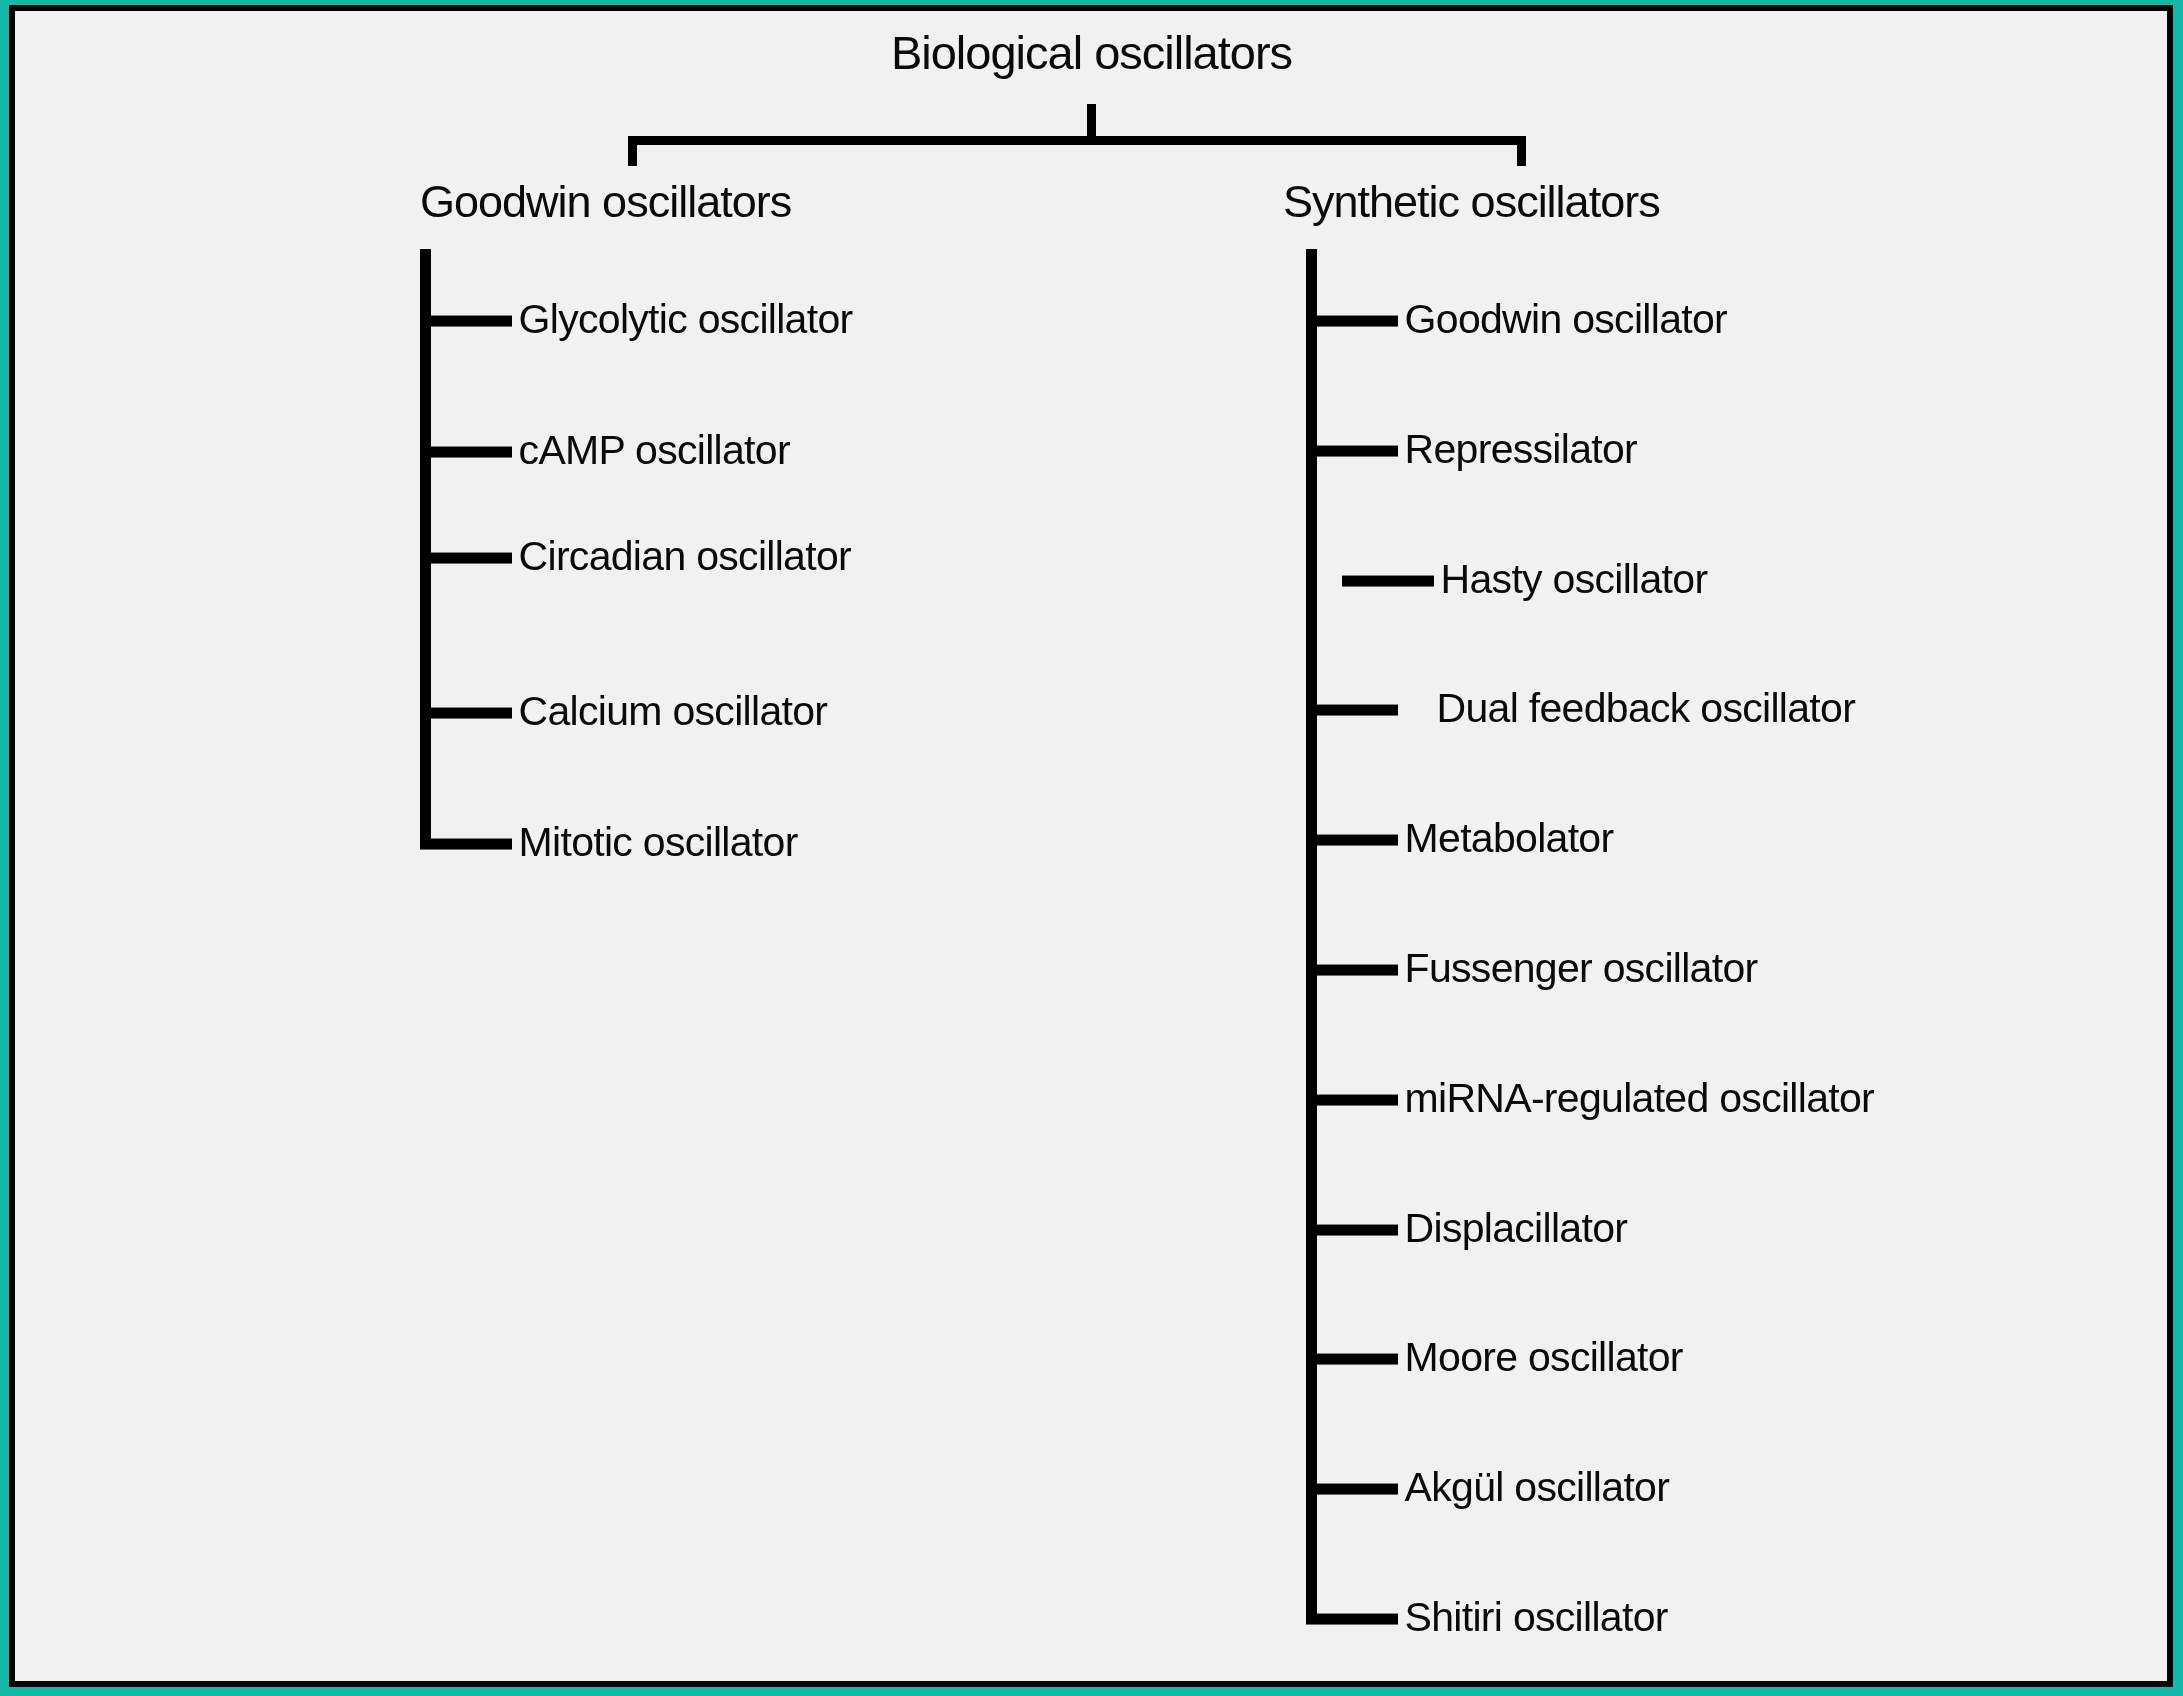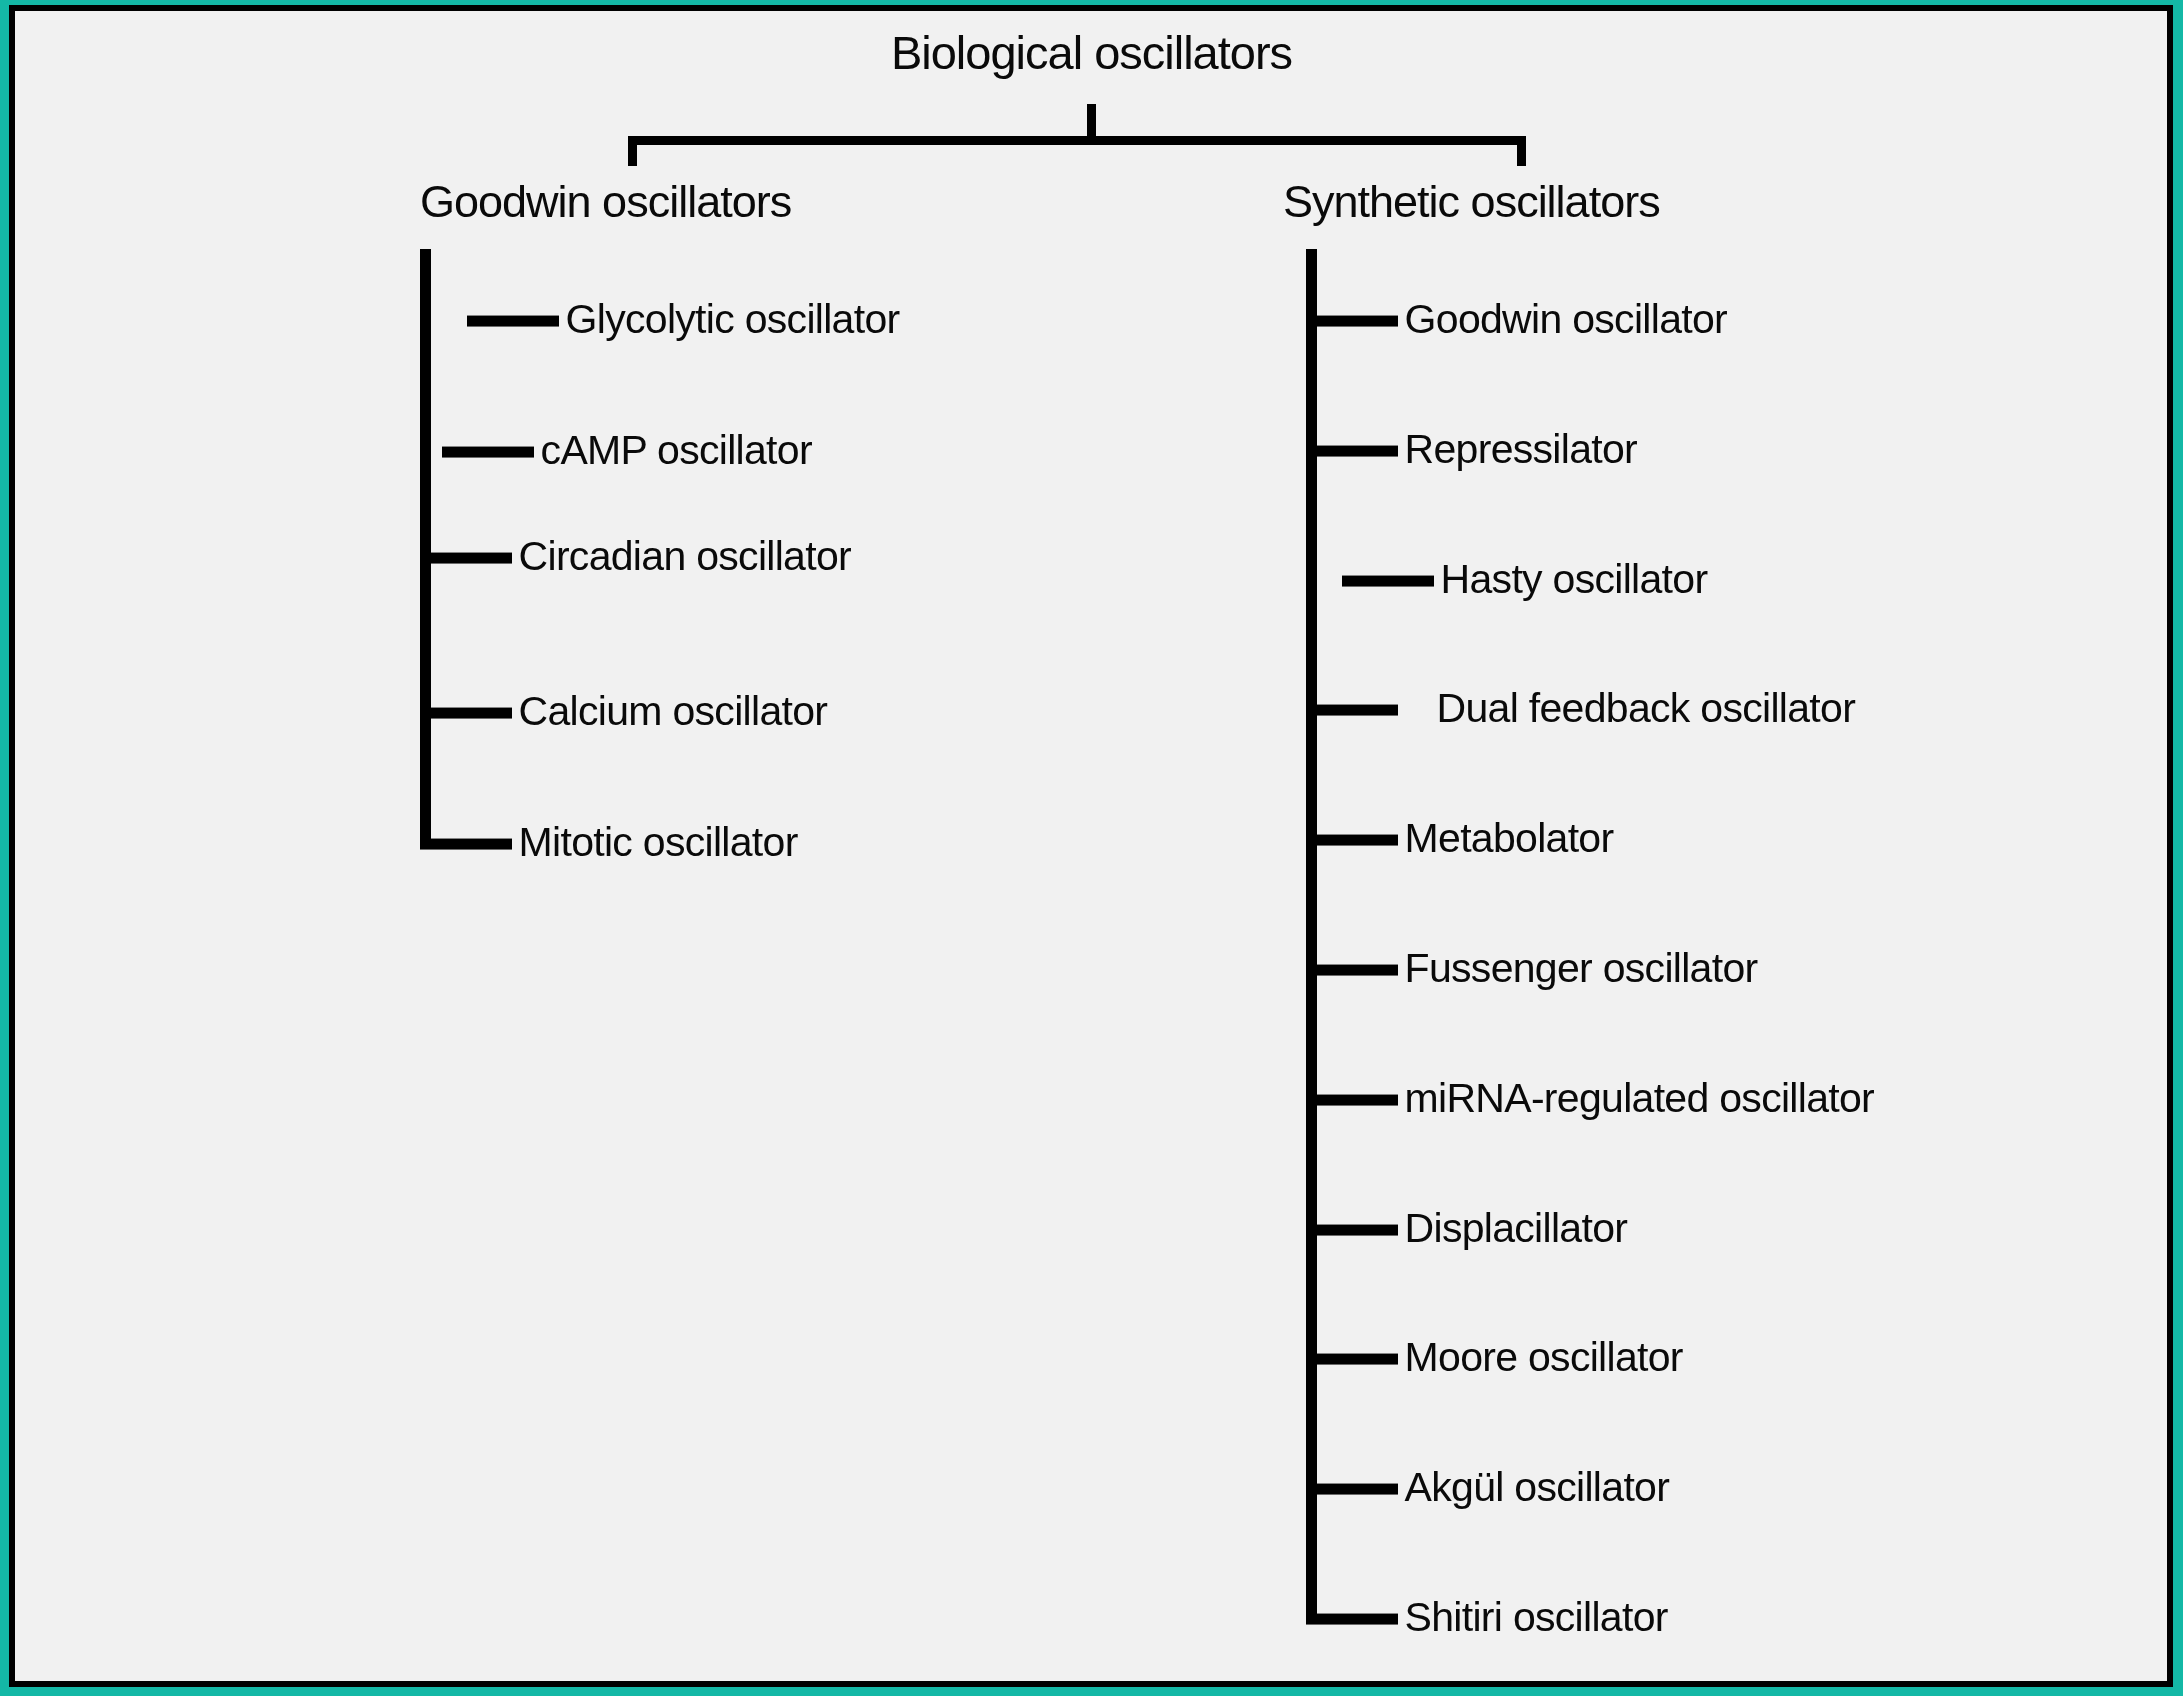--- a/index.html
+++ b/index.html
@@ -71,22 +71,22 @@
     letter-spacing: -0.7px;
     color: #0a0a0a;
     margin-left: 6.6px;
     line-height: 1;
     padding-bottom: 3.9px;
   }
 
   .tree-item.nat { left: 420px; }
   .tree-item.syn { left: 1306px; }
 
-  .nat.i0 { top: 321px; padding-left: 47px; }
-  .nat.i1 { top: 452px; padding-left: 22px; }
+  .nat.i0 { top: 321px; }
+  .nat.i1 { top: 452px; }
   .nat.i2 { top: 558px; }
   .nat.i3 { top: 713px; }
   .nat.i4 { top: 844px; }
 
   .syn.i0  { top: 321px; }
   .syn.i1  { top: 451px; }
   .syn.i2  { top: 581px; margin-left: 36px; }
   .syn.i3  { top: 710px; gap: 32px; }
   .syn.i4  { top: 840px; }
   .syn.i5  { top: 970px; }

